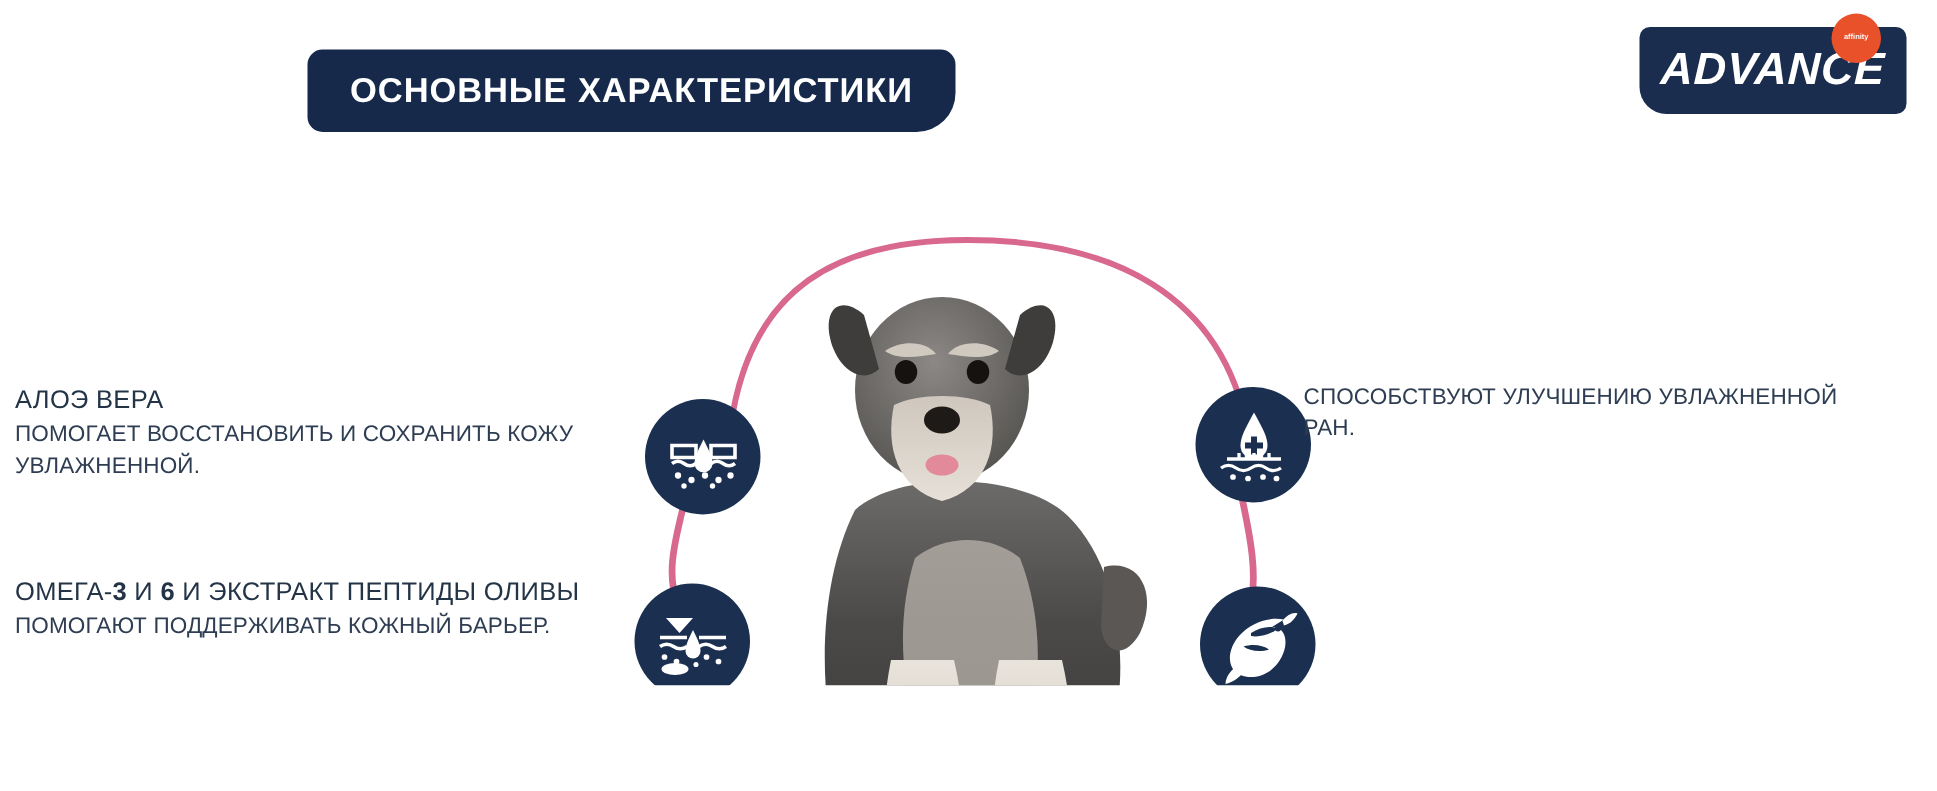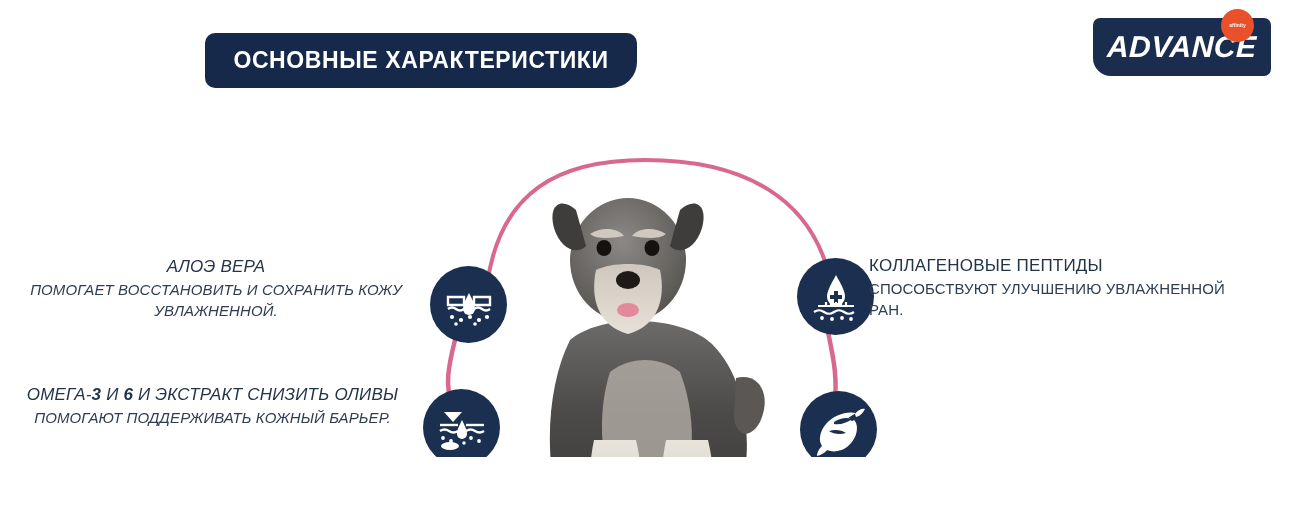--- a/index.html
+++ b/index.html
@@ -126,21 +126,21 @@
     color: #243447;
     margin: 0 0 2px 0;
   }
   .feature .f-body {
     font-size: 15px;
     letter-spacing: 0.1px;
     line-height: 1.38;
     color: #2e3d52;
     margin: 0;
   }
-  .feature.right-align { text-align: center; font-style: italic; }
+  .feature.right-align { text-align: left; }
   .feature.left-align  { text-align: left; }
 
   .f-aloe     { left: 10px;  top: 256px; width: 412px; }
   .f-omega    { left: 10px;  top: 384px; width: 405px; }
   .f-collagen { left: 869px; top: 255px; width: 392px; }
   .f-fish     { left: 884px; top: 385px; width: 380px; }
 
   .num-bold { font-weight: bold; }
 </style>
 </head>
@@ -290,23 +290,22 @@
       <circle cx="40" cy="16" r="2" fill="#1b3050"></circle>
     </svg>
   </div>
 
   <div class="feature right-align f-aloe">
     <p class="f-title">АЛОЭ ВЕРА</p>
     <p class="f-body">ПОМОГАЕТ ВОССТАНОВИТЬ И СОХРАНИТЬ КОЖУ УВЛАЖНЕННОЙ.</p>
   </div>
 
   <div class="feature right-align f-omega">
-    <p class="f-title"><span>ОМЕГА-</span><span class="num-bold">3</span><span> И </span><span class="num-bold">6</span><span> И ЭКСТРАКТ СНИЗИТЬ ОЛИВЫ</span></p>
+    <p class="f-title"><span>ОМЕГА-</span><span class="num-bold">3</span><span> И </span><span class="num-bold">6</span><span> И ЭКСТРАКТ ПЕПТИДЫ ОЛИВЫ</span></p>
     <p class="f-body">ПОМОГАЮТ ПОДДЕРЖИВАТЬ КОЖНЫЙ БАРЬЕР.</p>
   </div>
 
   <div class="feature left-align f-collagen">
-    <p class="f-title">КОЛЛАГЕНОВЫЕ ПЕПТИДЫ</p>
     <p class="f-body">СПОСОБСТВУЮТ УЛУЧШЕНИЮ УВЛАЖНЕННОЙ РАН.</p>
   </div>
 
 
 </div>
 
 </body></html>

